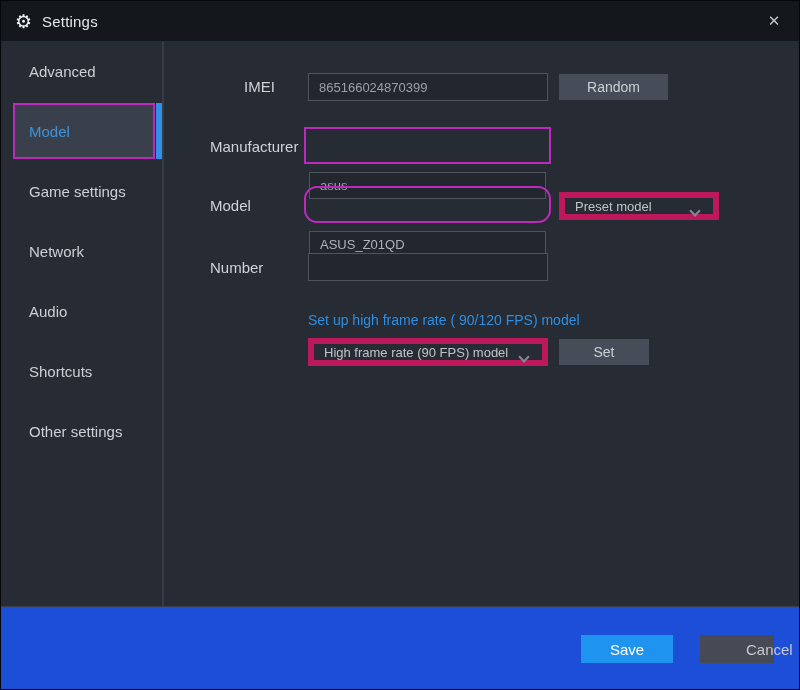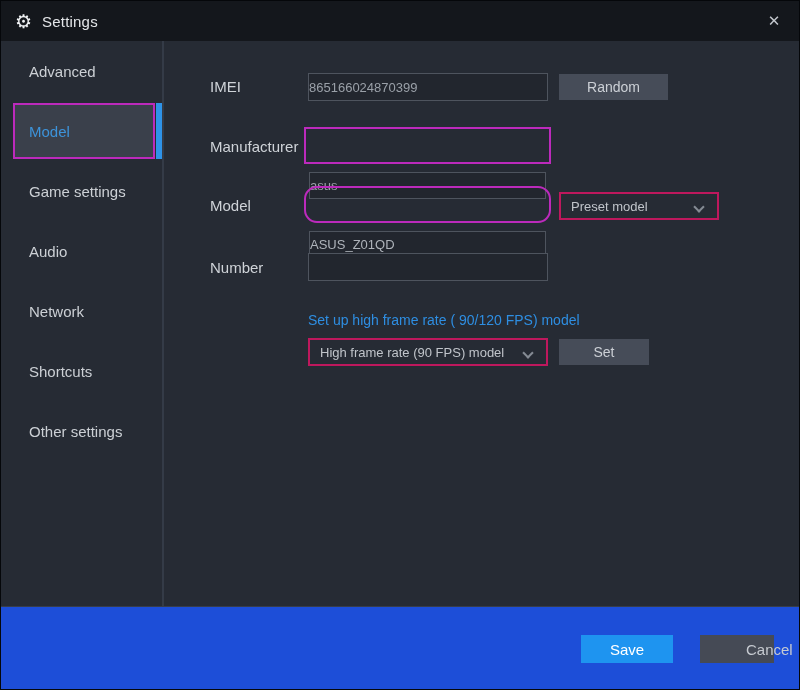--- a/index.html
+++ b/index.html
@@ -37,31 +37,31 @@
     padding-left:14px; color:#3d93da;
   }
   .side-slot.selected .accent {
     position:absolute; right:0; top:2px; bottom:2px; width:6px; background:#2e93e8;
   }
   
   .main { position:absolute; left:165px; top:40px; right:0; bottom:83px; }
   .flabel { position:absolute; left:44px; color:#cfd3d8; font-size:15px; }
   .tinput {
     position:absolute; background:#22262e; border:1px solid #4e545e;
-    color:#9aa0a8; font-size:13px; padding:0 0; outline:none; height:28px; width:240px;
+    color:#9aa0a8; font-size:13px; padding:0 10px; outline:none; height:28px; width:240px;
     font-family:"Liberation Sans", sans-serif;
   }
   .hl-box { position:absolute; border:2px solid #bc2abc; padding:3px; width:247px; height:37px; }
   .hl-box .tinput { position:static; width:100%; height:100%; display:block;margin-top:40px; }
   .gbtn {
     position:absolute; background:#464c58; border:none; color:#ccd0d6;
     font-size:14px; cursor:pointer; font-family:"Liberation Sans", sans-serif;
   }
   .dropdown {
-    position:absolute; height:28px; background:#262b34; border:2px solid #be185d;
+    position:absolute; height:28px; background:#262b34; border:6px solid #be185d;
     display:flex; align-items:center; padding:0 10px; color:#c0c4ca; font-size:13px;
     cursor:pointer;
   }
   .dropdown .chev {
     position:absolute; right:14px; top:9px; width:8px; height:8px;
     border-right:2px solid #858b94; border-bottom:2px solid #858b94;
     transform:rotate(45deg);
   }
   .hfr-link { position:absolute; left:142px; top:271px; color:#2e8ee2; font-size:14px; cursor:pointer; }
   
@@ -97,36 +97,36 @@
       <div class="box">Advanced</div>
     </div>
     <div class="side-slot selected">
       <div class="box">Model</div>
       <div class="accent"></div>
     </div>
     <div class="side-slot">
       <div class="box">Game settings</div>
     </div>
     <div class="side-slot">
-      <div class="box">Audio</div>
+      <div class="box">Network</div>
     </div>
     <div class="side-slot">
-      <div class="box">Network</div>
+      <div class="box">Audio</div>
     </div>
     <div class="side-slot">
       <div class="box">Shortcuts</div>
     </div>
     <div class="side-slot">
       <div class="box">Other settings</div>
     </div>
   </div>
 
   <div class="main">
 
-    <div class="flabel" style="top:37px;">IMEI</div>
+    <div class="flabel" style="top:37px;margin-left:34px;">IMEI</div>
     <input class="tinput" style="left: 142px; top: 32px;" type="text" value="865166024870399">
     <button class="gbtn" style="left:393px; top:33px; width:109px; height:26px;">Random</button>
 
     <div class="flabel" style="top:97px;">Manufacturer</div>
     <div class="hl-box" style="left:138px; top:86px;">
       <input class="tinput" type="text" value="asus" style="">
     </div>
 
     <div class="flabel" style="top:156px;">Model</div>
     <div class="hl-box" style="left:138px; top:145px;border-radius:13px;">

